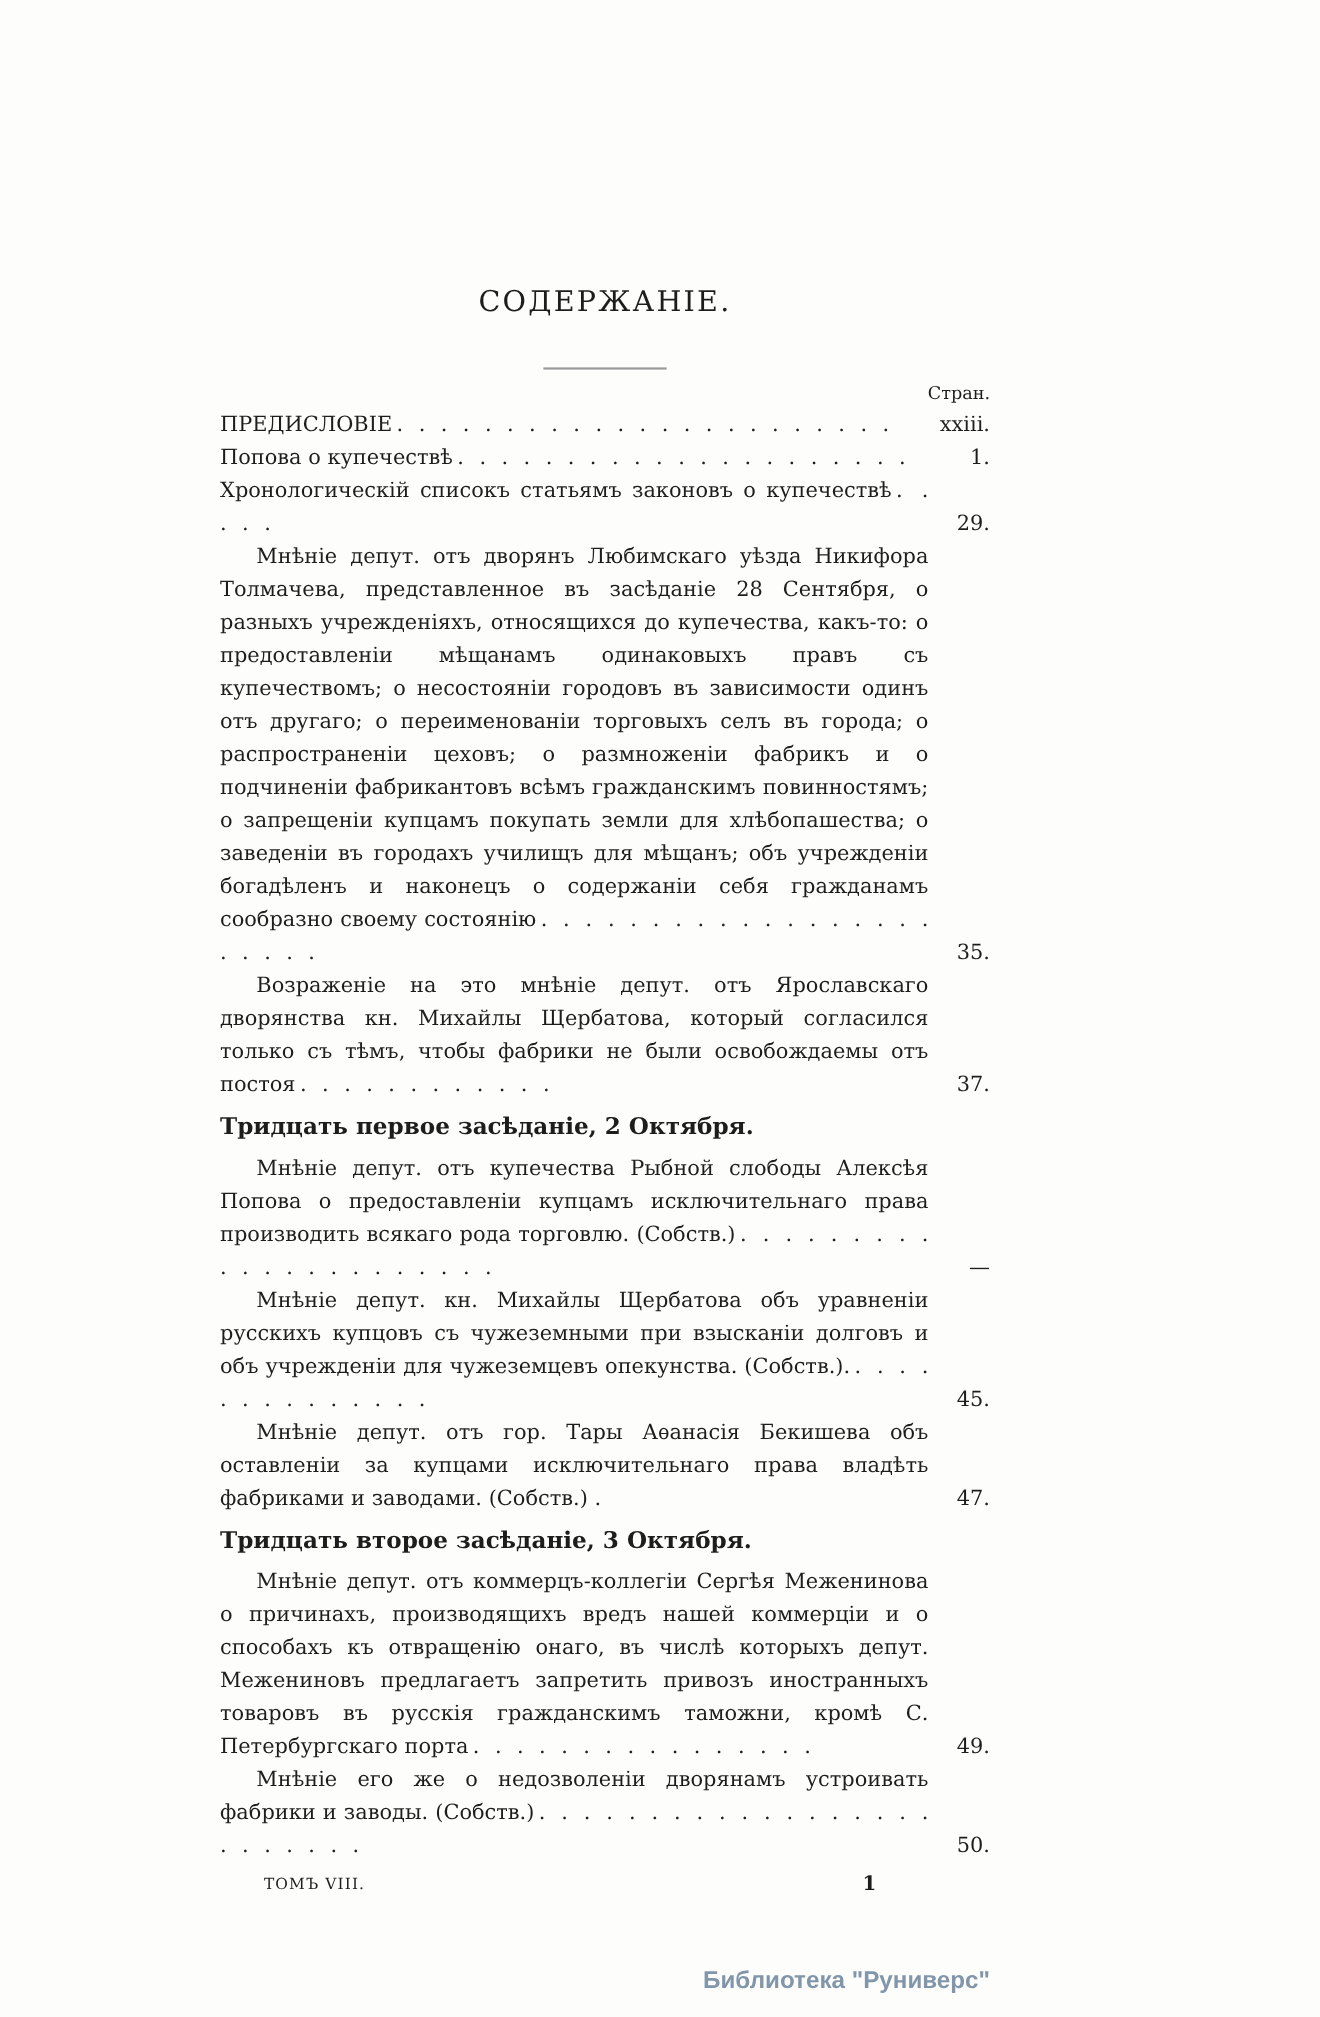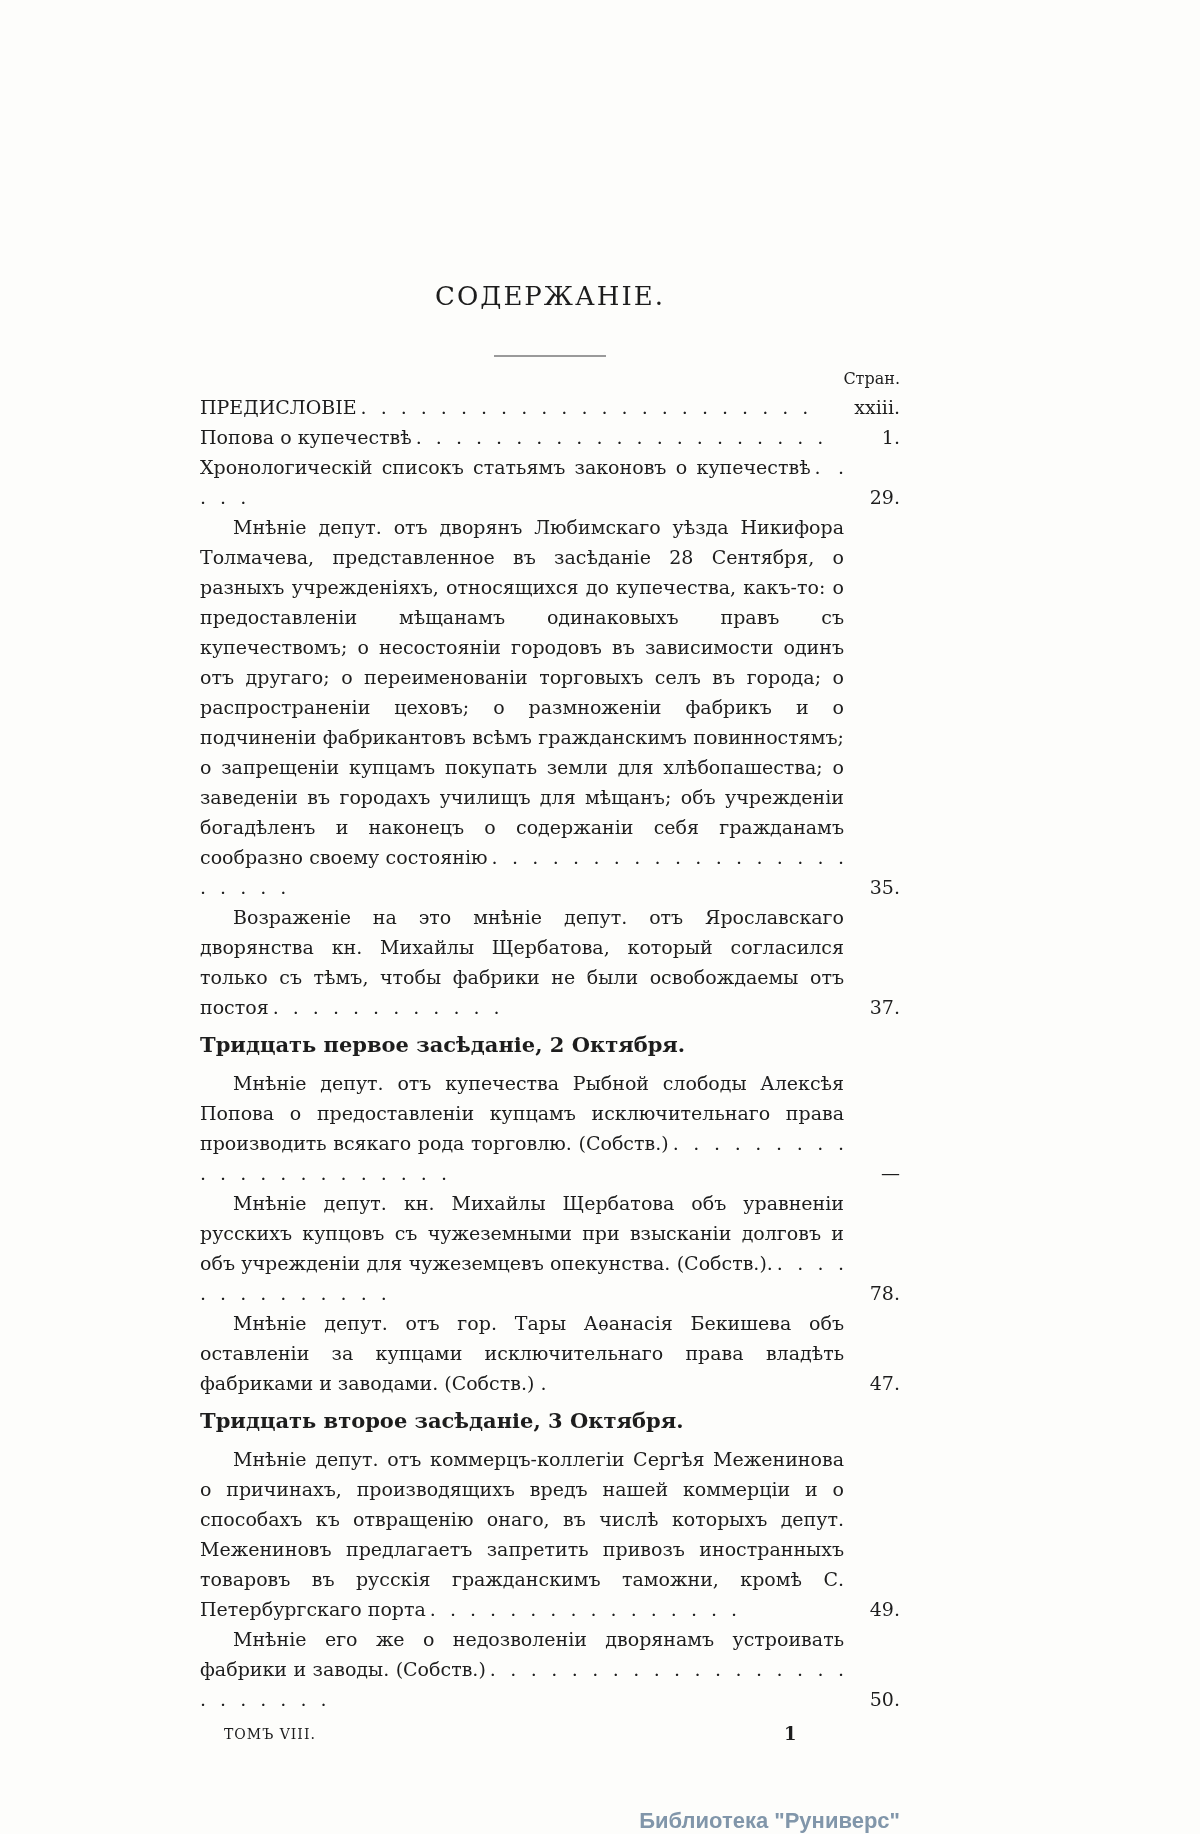--- a/index.html
+++ b/index.html
@@ -10,21 +10,21 @@
   }
   .page {
     position: relative;
     width: 1200px; height: 1834px;
     background: #fdfdfb;
     color: #1d1d1d;
     overflow: hidden;
   }
   .content {
     position: absolute;
-    left: 200px; top: 281px;
+    left: 200px; top: 260px;
     width: 700px;
   }
   .title {
     font-size: 26px;
     font-weight: 400;
     letter-spacing: 2px;
     text-align: center;
     margin: 0;
   }
   .divider {
@@ -61,21 +61,21 @@
     text-align: left;
     margin: 8px 0;
     line-height: 30px;
   }
   .footer {
     position: relative;
     margin-top: 12px;
     font-size: 14px;
     height: 26px;
   }
-  .volume { margin-left: 24px; letter-spacing: 1px; }
+  .volume { margin-left: 40px; letter-spacing: 1px; }
   .folio {
     position: absolute;
     left: 584px; top: -3px;
     font-size: 18px;
     font-weight: 700;
   }
   .watermark {
     margin-top: 56px;
     text-align: right;
     font-family: "Liberation Sans", sans-serif;
@@ -116,21 +116,21 @@
         <span>Возраженіе на это мнѣніе депут. отъ Ярославскаго дворянства кн. Михайлы Щербатова, который согласился только съ тѣмъ, чтобы фабрики не были освобождаемы отъ постоя</span><span class="dots">. . . . . . . . . . . .</span><span class="pagenum">37.</span>
       </div>
 
       <h2 class="session-heading">Тридцать первое засѣданіе, 2 Октября.</h2>
 
       <div class="entry indent">
         <span>Мнѣніе депут. отъ купечества Рыбной слободы Алексѣя Попова о предоставленіи купцамъ исключительнаго права производить всякаго рода торговлю. (Собств.)</span><span class="dots">. . . . . . . . . . . . . . . . . . . . . .</span><span class="pagenum">—</span>
       </div>
 
       <div class="entry indent">
-        <span>Мнѣніе депут. кн. Михайлы Щербатова объ уравненіи русскихъ купцовъ съ чужеземными при взысканіи долговъ и объ учрежденіи для чужеземцевъ опекунства. (Собств.).</span><span class="dots">. . . . . . . . . . . . . .</span><span class="pagenum">78.</span>
+        <span>Мнѣніе депут. кн. Михайлы Щербатова объ уравненіи русскихъ купцовъ съ чужеземными при взысканіи долговъ и объ учрежденіи для чужеземцевъ опекунства. (Собств.).</span><span class="dots">. . . . . . . . . . . . . .</span><span class="pagenum">45.</span>
       </div>
 
       <div class="entry indent">
         <span>Мнѣніе депут. отъ гор. Тары Аѳанасія Бекишева объ оставленіи за купцами исключительнаго права владѣть фабриками и заводами. (Собств.) .</span><span class="dots"></span><span class="pagenum">47.</span>
       </div>
 
       <h2 class="session-heading">Тридцать второе засѣданіе, 3 Октября.</h2>
 
       <div class="entry indent">
         <span>Мнѣніе депут. отъ коммерцъ-коллегіи Сергѣя Меженинова о причинахъ, производящихъ вредъ нашей коммерціи и о способахъ къ отвращенію онаго, въ числѣ которыхъ депут. Межениновъ предлагаетъ запретить привозъ иностранныхъ товаровъ въ русскія гражданскимъ таможни, кромѣ С. Петербургскаго порта</span><span class="dots">. . . . . . . . . . . . . . . .</span><span class="pagenum">49.</span>

